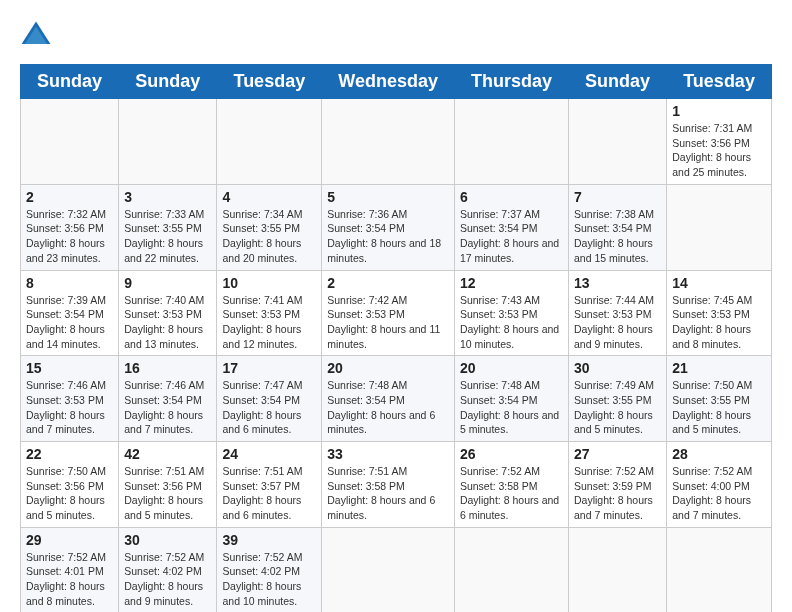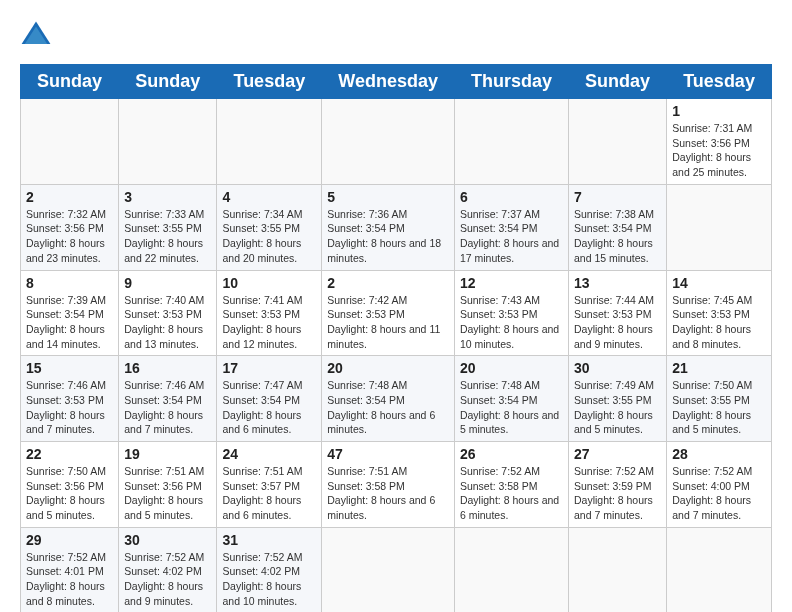--- a/index.html
+++ b/index.html
@@ -214,29 +214,29 @@
           <span class="day-number">21</span>
           <div class="day-info">Sunrise: 7:50 AM<br>Sunset: 3:55 PM<br>Daylight: 8 hours and 5 minutes.</div>
         </td>
       </tr>
       <tr>
         <td>
           <span class="day-number">22</span>
           <div class="day-info">Sunrise: 7:50 AM<br>Sunset: 3:56 PM<br>Daylight: 8 hours and 5 minutes.</div>
         </td>
         <td>
-          <span class="day-number">19</span>
+          <span class="day-number">42</span>
           <div class="day-info">Sunrise: 7:51 AM<br>Sunset: 3:56 PM<br>Daylight: 8 hours and 5 minutes.</div>
         </td>
         <td>
           <span class="day-number">24</span>
           <div class="day-info">Sunrise: 7:51 AM<br>Sunset: 3:57 PM<br>Daylight: 8 hours and 6 minutes.</div>
         </td>
         <td>
-          <span class="day-number">47</span>
+          <span class="day-number">33</span>
           <div class="day-info">Sunrise: 7:51 AM<br>Sunset: 3:58 PM<br>Daylight: 8 hours and 6 minutes.</div>
         </td>
         <td>
           <span class="day-number">26</span>
           <div class="day-info">Sunrise: 7:52 AM<br>Sunset: 3:58 PM<br>Daylight: 8 hours and 6 minutes.</div>
         </td>
         <td>
           <span class="day-number">27</span>
           <div class="day-info">Sunrise: 7:52 AM<br>Sunset: 3:59 PM<br>Daylight: 8 hours and 7 minutes.</div>
         </td>
@@ -248,21 +248,21 @@
       <tr>
         <td>
           <span class="day-number">29</span>
           <div class="day-info">Sunrise: 7:52 AM<br>Sunset: 4:01 PM<br>Daylight: 8 hours and 8 minutes.</div>
         </td>
         <td>
           <span class="day-number">30</span>
           <div class="day-info">Sunrise: 7:52 AM<br>Sunset: 4:02 PM<br>Daylight: 8 hours and 9 minutes.</div>
         </td>
         <td>
-          <span class="day-number">31</span>
+          <span class="day-number">39</span>
           <div class="day-info">Sunrise: 7:52 AM<br>Sunset: 4:02 PM<br>Daylight: 8 hours and 10 minutes.</div>
         </td>
         <td class="empty-cell"></td>
         <td class="empty-cell"></td>
         <td class="empty-cell"></td>
         <td class="empty-cell"></td>
       </tr>
     </tbody>
 </table>
 

